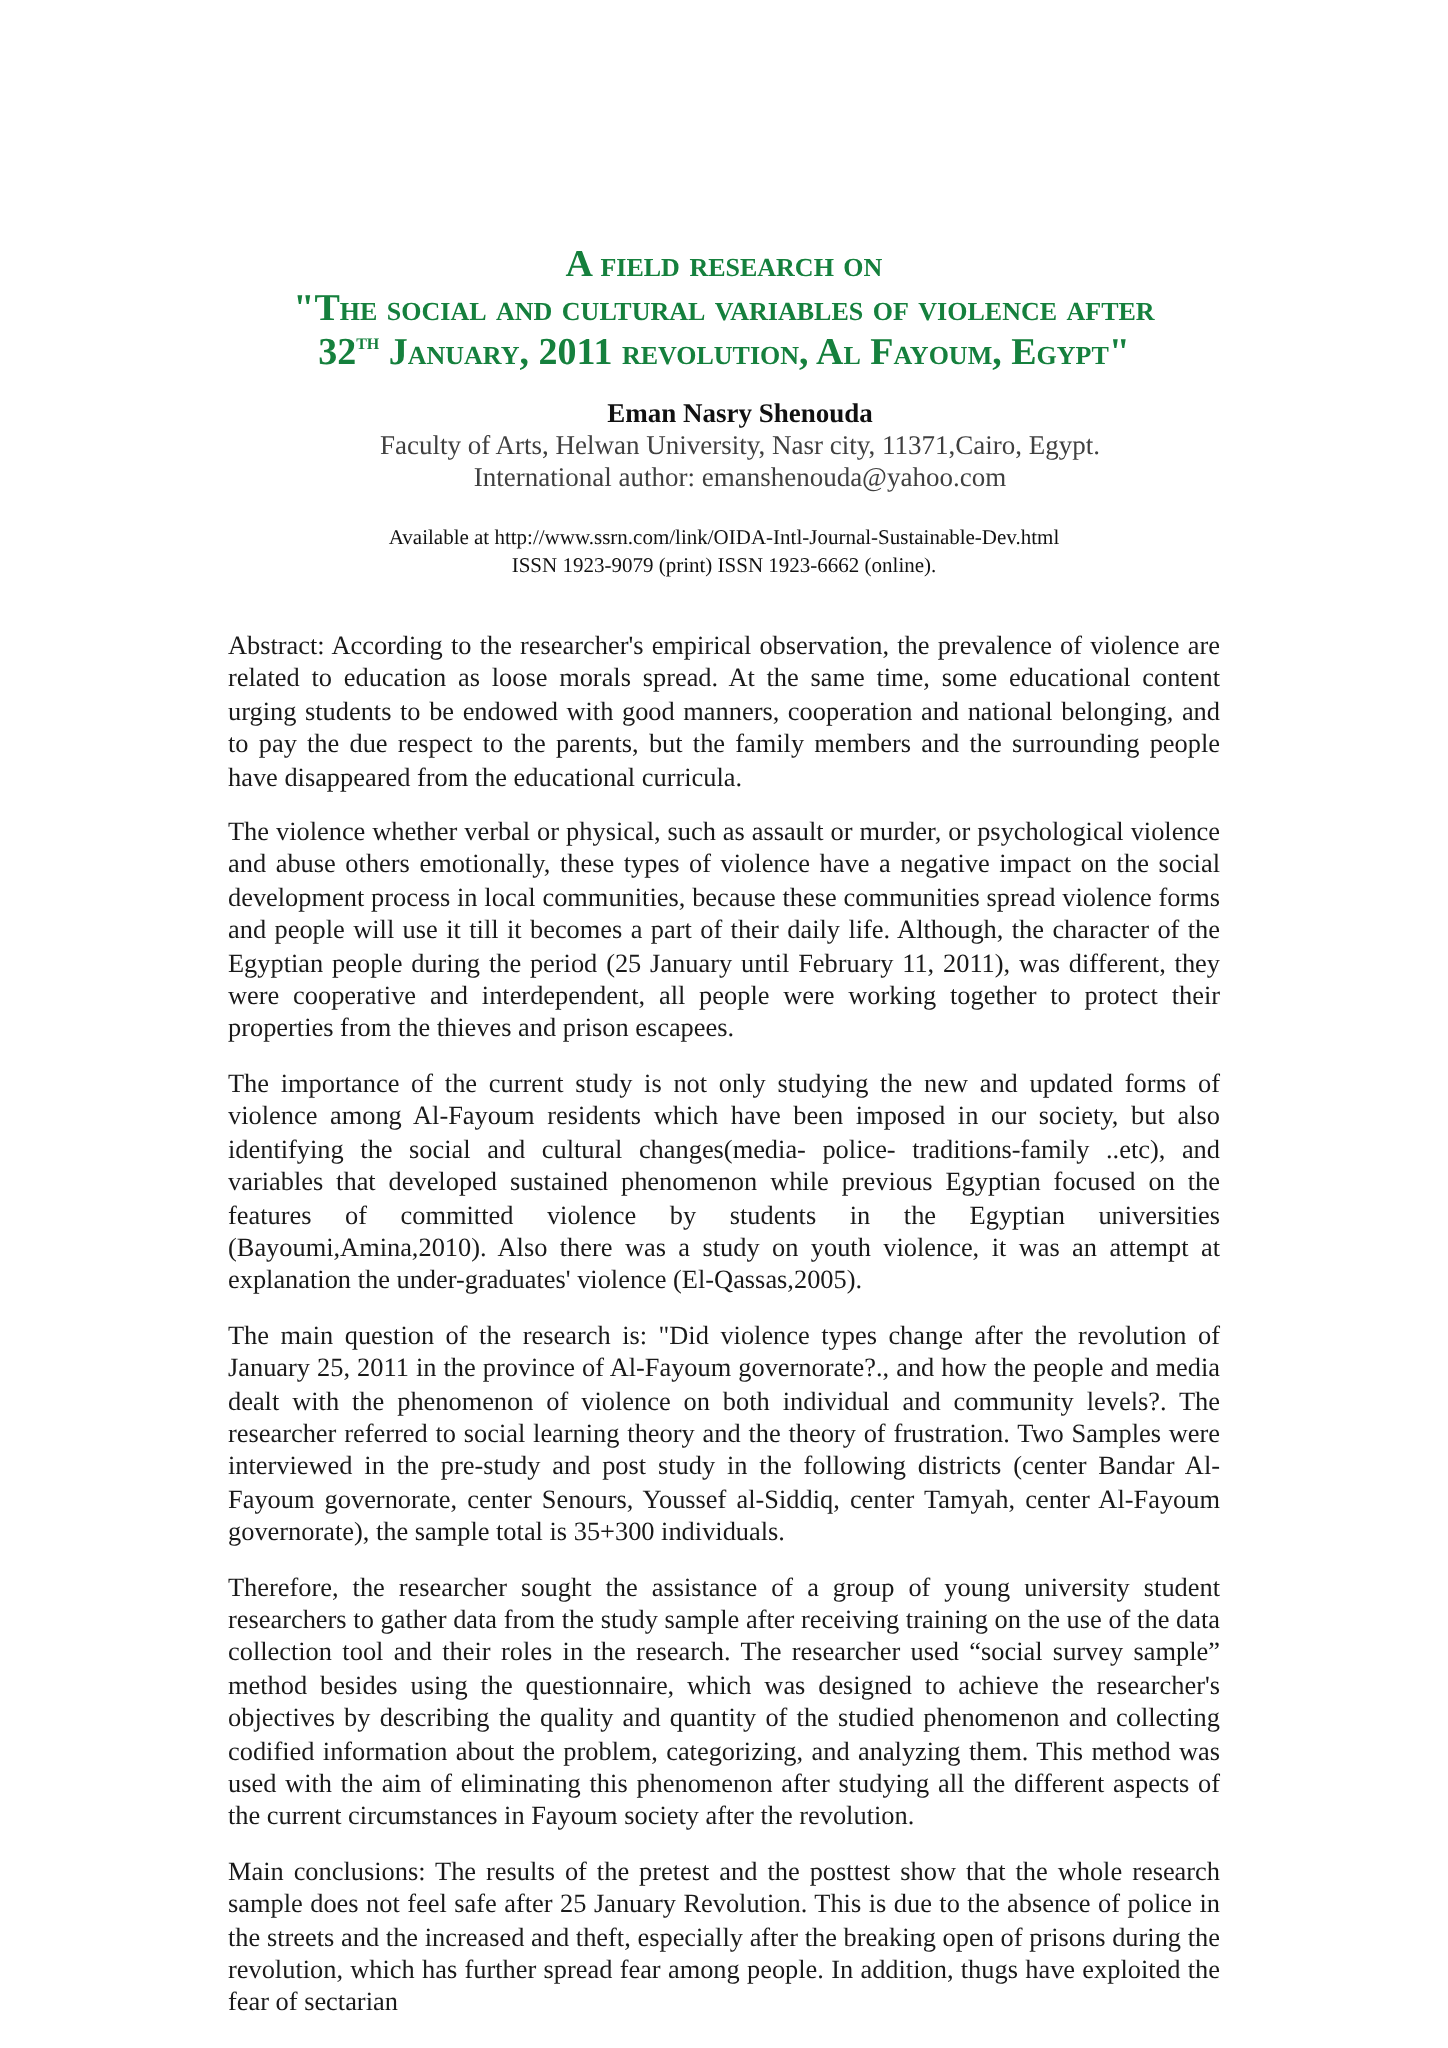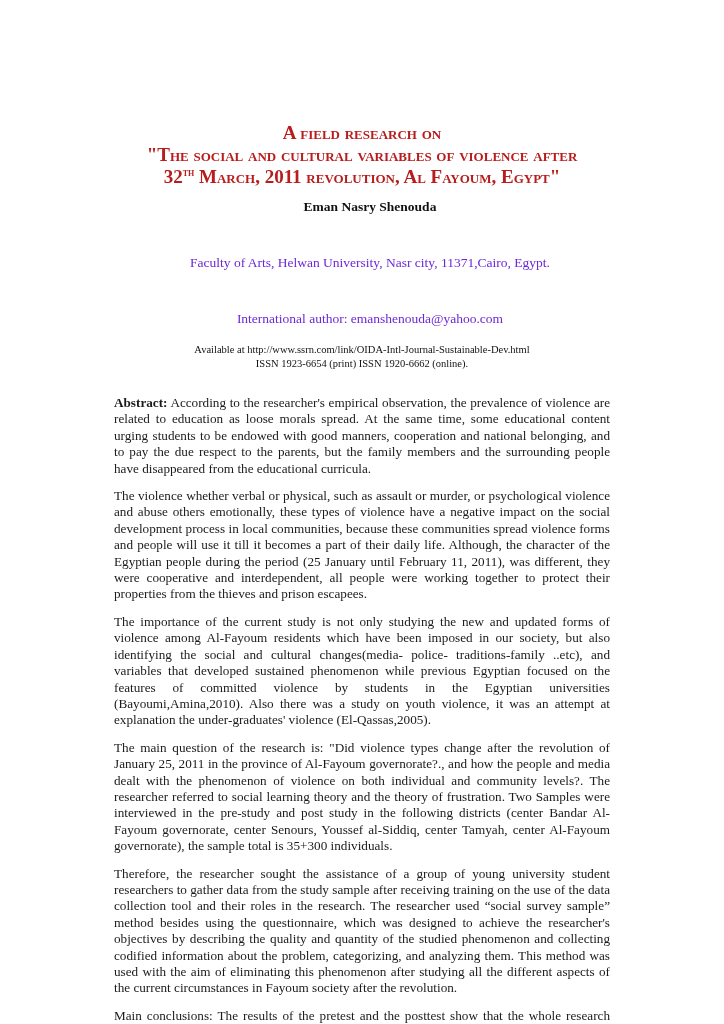--- a/index.html
+++ b/index.html
@@ -14,21 +14,21 @@
     color: #1a1a1a;
     margin: 0 auto;
   }
   .title-block {
     padding-top: 122px;
     text-align: center;
     font-weight: bold;
     font-variant: small-caps;
     font-size: 19px;
     line-height: 22px;
-    color: #b91c1c;
+    color: #15803d;
   }
   .title-line { white-space: nowrap; }
   .ordinal-sup {
     font-size: 0.58em;
     vertical-align: super;
     line-height: 0;
     text-align: center;
   }
   .author-block {
     margin-top: 10px;
@@ -37,64 +37,63 @@
   }
   .author-name {
     font-weight: bold;
     font-size: 13.5px;
     line-height: 17px;
     color: #111111;
   }
   .affiliation-line {
     font-size: 13.5px;
     line-height: 16px;
-    color: #6d28d9;
-    margin-top: 40px;
+    color: #404040;
   }
   .pub-block {
     margin-top: 16px;
     text-align: center;
     font-weight: normal;
     font-size: 10.5px;
     line-height: 14px;
     color: #111111;
   }
   .body-block {
     width: 496px;
     margin: 24px auto 0 auto;
   }
   .para {
     font-size: 13.2px;
     line-height: 16.4px;
     text-align: justify;
     margin-bottom: 11px;
     color: #1a1a1a;
   }
-  .abstract-label { font-weight: bold; }
+  .abstract-label { font-weight: normal; }
 </style>
 </head>
 <body>
 
 <div class="page">
 
   <div class="title-block">
     <div class="title-line">A field research on</div>
     <div class="title-line">"The social and cultural variables of violence after</div>
-    <div class="title-line"><span>32</span><span class="ordinal-sup">th</span><span> March, 2011 revolution, Al Fayoum, Egypt"</span></div>
+    <div class="title-line"><span>32</span><span class="ordinal-sup">th</span><span> January, 2011 revolution, Al Fayoum, Egypt"</span></div>
   </div>
 
   <div class="author-block">
     <div class="author-name">Eman Nasry Shenouda</div>
     <div class="affiliation-line">Faculty of Arts, Helwan University, Nasr city, 11371,Cairo, Egypt.</div>
     <div class="affiliation-line">International author: emanshenouda@yahoo.com</div>
   </div>
 
   <div class="pub-block">
     <div>Available at http://www.ssrn.com/link/OIDA-Intl-Journal-Sustainable-Dev.html</div>
-    <div>ISSN 1923-6654 (print) ISSN 1920-6662 (online).</div>
+    <div>ISSN 1923-9079 (print) ISSN 1923-6662 (online).</div>
   </div>
 
   <div class="body-block">
     <p class="para"><span class="abstract-label">Abstract:</span> <span>According to the researcher's empirical observation, the prevalence of violence are related to education as loose morals spread.  At the same time, some educational content urging students to be endowed with good manners, cooperation and national belonging, and to pay the due respect to the parents, but the family members and the surrounding people have disappeared from the educational curricula.</span></p>
     <p class="para">The violence whether verbal or physical, such as assault or murder, or psychological violence and abuse others  emotionally, these types of violence have a negative impact on the social development process in local communities, because these communities spread violence forms and people will use it till it becomes a part of their daily life. Although, the character of the Egyptian people during the period (25 January until February 11, 2011), was different, they were cooperative and interdependent, all people were working together to protect their properties from the thieves and prison escapees.</p>
     <p class="para">The importance of the current study is not only studying the new and updated forms of violence among Al-Fayoum residents which have been imposed in our society, but also identifying the social and cultural changes(media- police- traditions-family ..etc), and variables that developed sustained phenomenon while previous Egyptian focused on the features of committed violence by students in the Egyptian universities (Bayoumi,Amina,2010). Also there was a study on youth violence, it was an attempt at explanation the under-graduates' violence (El-Qassas,2005).</p>
     <p class="para">The main question of the research is: "Did violence types change after the revolution of January 25, 2011 in the province of Al-Fayoum governorate?., and how the people and media dealt with the phenomenon of violence on both individual and community levels?. The researcher referred to social learning theory and the theory of frustration. Two Samples were interviewed in the pre-study and post study in the following districts (center Bandar Al-Fayoum governorate, center Senours, Youssef al-Siddiq, center Tamyah, center Al-Fayoum governorate), the sample total is 35+300 individuals.</p>
     <p class="para">Therefore, the researcher sought the assistance of a group of young university student researchers to gather data from the study sample after receiving training on the use of the data collection tool and their roles in the research.  The researcher used “social survey sample” method besides using the questionnaire, which was designed to achieve the researcher's objectives by describing the quality and quantity of the studied phenomenon and collecting codified information about the problem, categorizing, and analyzing them.  This method was used with the aim of eliminating this phenomenon after studying all the different aspects of the current circumstances in Fayoum society after the revolution.</p>
     <p class="para">Main conclusions: The results of the pretest and the posttest show that the whole research sample does not feel safe after 25 January Revolution.  This is due to the absence of police in the streets and the increased and theft, especially after the breaking open of prisons during the revolution, which has further spread fear among people.  In addition, thugs have exploited the fear of sectarian</p>
   </div>

